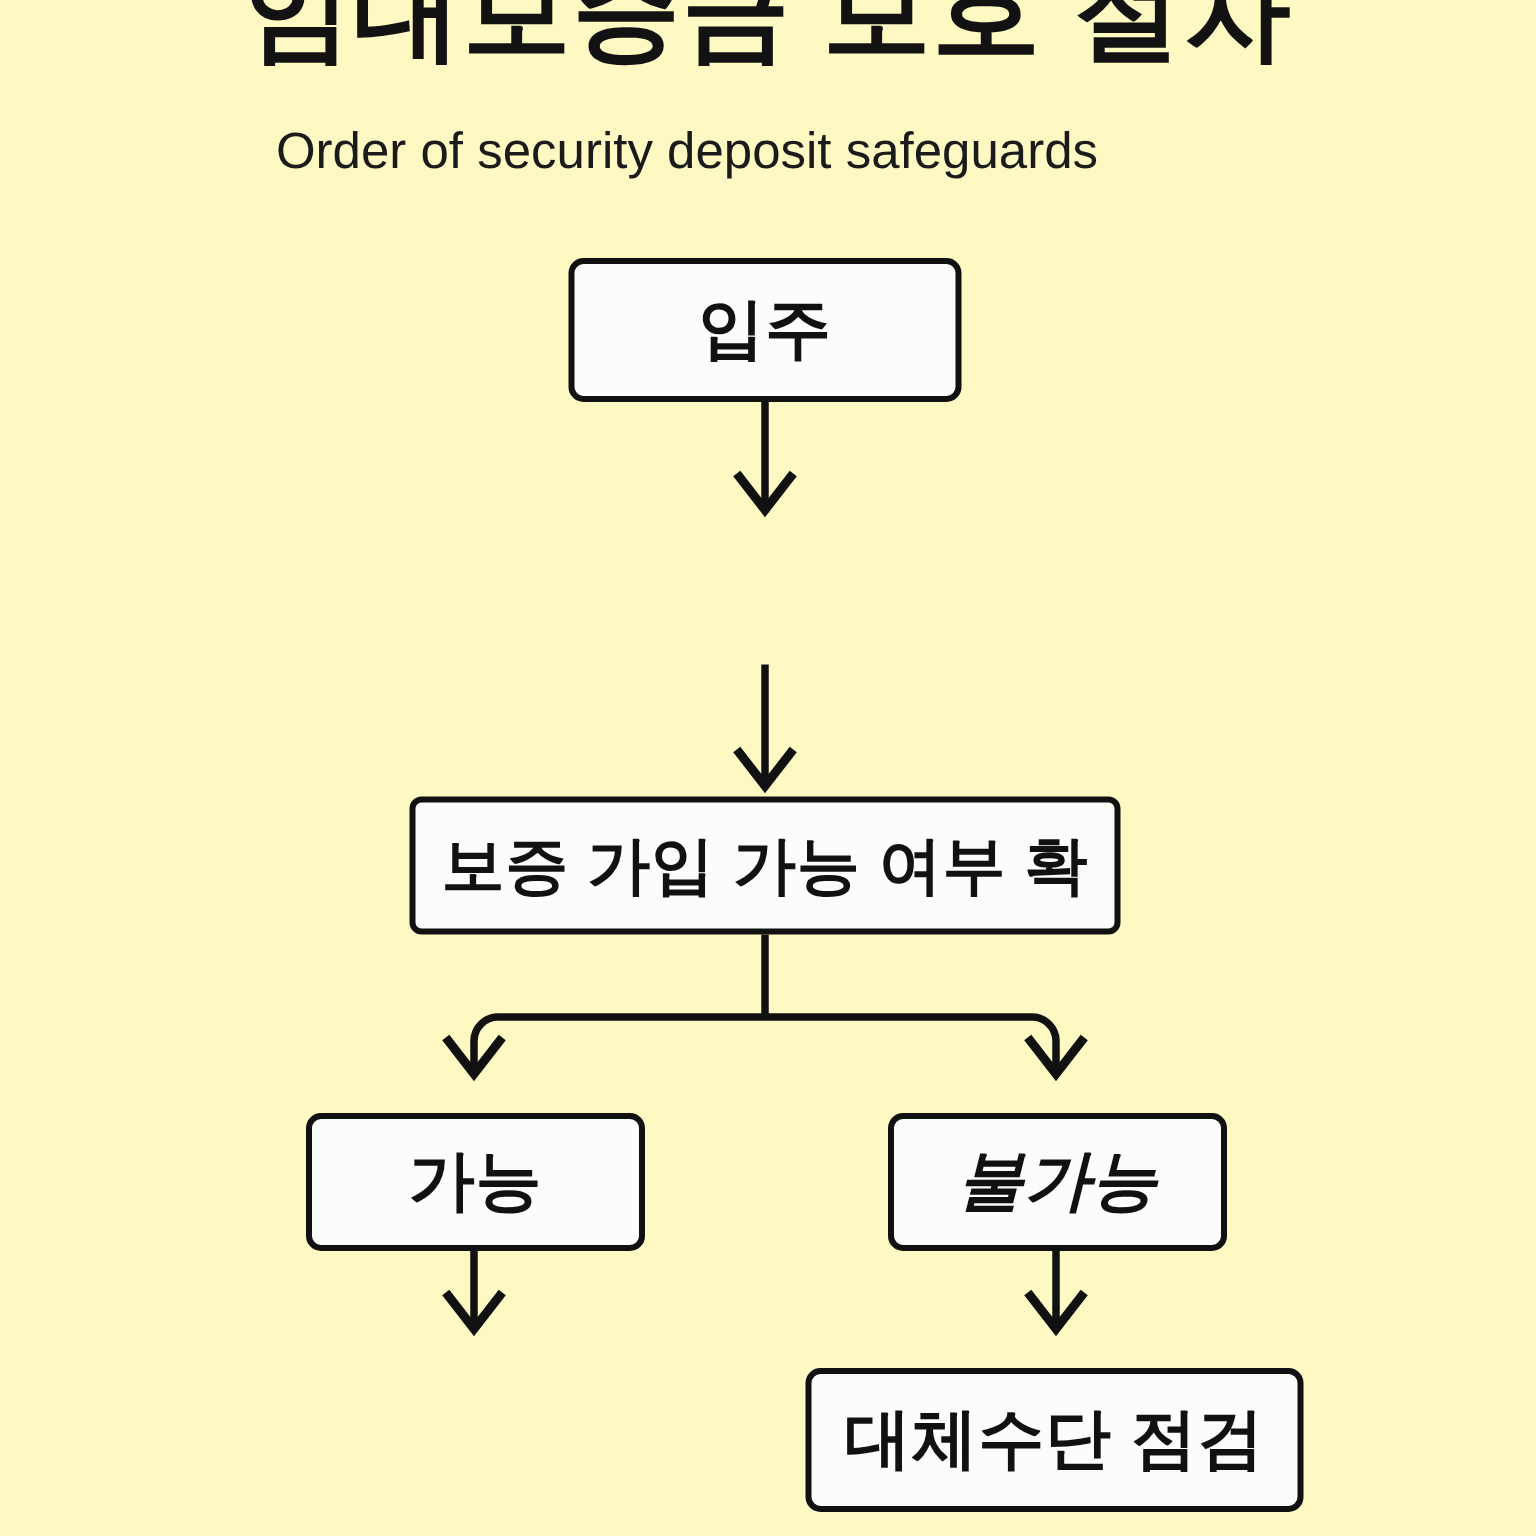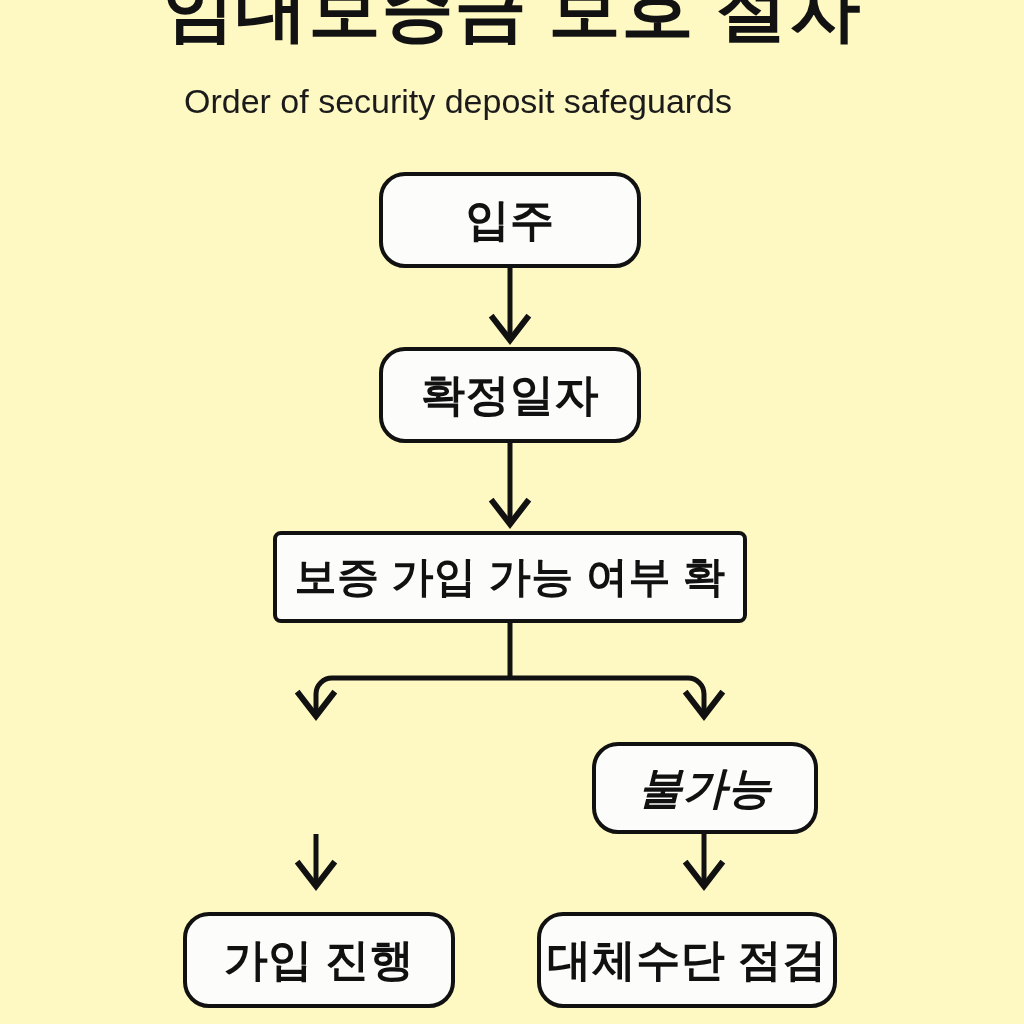--- a/index.html
+++ b/index.html
@@ -54,21 +54,21 @@
     line-height: 1.2;
     white-space: nowrap;
   }
 
   
   .node {
     position: absolute;
     box-sizing: border-box;
     background: #fcfcfb;
     border: 4px solid #111111;
-    border-radius: 26px;
+    border-radius: 10px;
     display: flex;
     align-items: center;
     justify-content: center;
     overflow: hidden;
   }
   .node .label {
     font-size: 44px;
     font-weight: 700;
     color: #111111;
     white-space: nowrap;
@@ -79,21 +79,21 @@
     font-size: 42px;
   }
 
   
   #node-movein   { left: 379px; top: 172px; width: 262px; height: 96px; }
   #node-date     { left: 379px; top: 347px; width: 262px; height: 96px; }
   #node-check    { left: 273px; top: 531px; width: 474px; height: 92px; border-radius: 8px; }
   #node-possible { left: 204px; top: 742px; width: 226px; height: 92px; }
   #node-impossible{left: 592px; top: 742px; width: 226px; height: 92px; font-style: italic; }
   #node-enroll   { left: 183px; top: 912px; width: 272px; height: 96px; }
-  #node-alt      { left: 537px; top: 912px; width: 300px; height: 96px; }
+  #node-alt      { left: 537px; top: 912px; width: 332px; height: 96px; }
 
   
   #connectors {
     position: absolute;
     left: 0;
     top: 0;
     width: 1024px;
     height: 1024px;
     pointer-events: none;
   }
@@ -148,34 +148,31 @@
     <g>
       <path d="M704,834 L704,884"></path>
       <polyline class="head" points="687,864 704,886 721,864"></polyline>
     </g>
   </svg>
 
   <div class="node" id="node-movein">
     <span class="label">입주</span>
   </div>
 
-  <div class="node" id="node-date">
-    <span class="label">확정일자</span>
-  </div>
 
   <div class="node wide" id="node-check">
     <span class="label">보증 가입 가능 여부 확</span>
   </div>
 
+  <div class="node" id="node-possible">
+    <span class="label">가능</span>
+  </div>
 
   <div class="node" id="node-impossible">
     <span class="label">불가능</span>
   </div>
 
-  <div class="node" id="node-enroll">
-    <span class="label">가입 진행</span>
-  </div>
 
   <div class="node" id="node-alt">
     <span class="label">대체수단 점검</span>
   </div>
 
 </div>
 
 </body></html>

